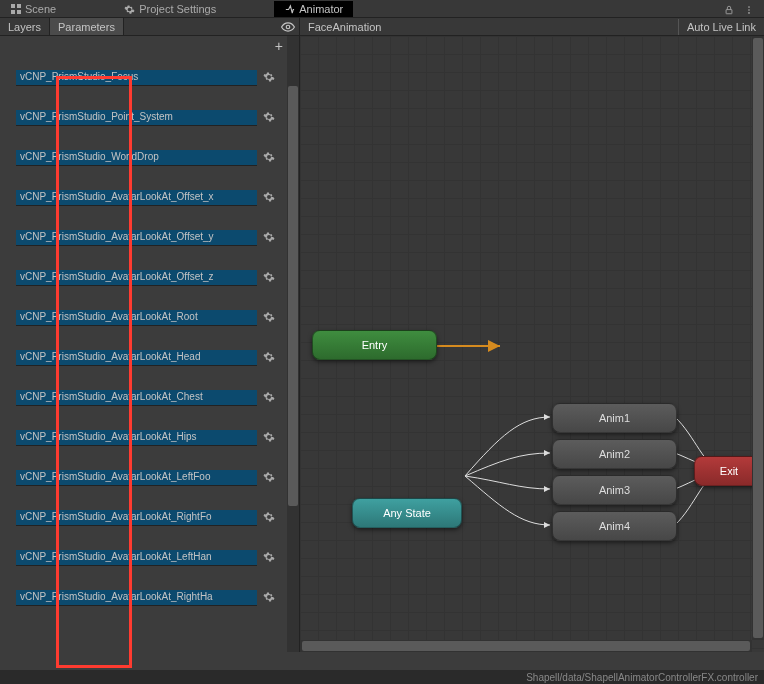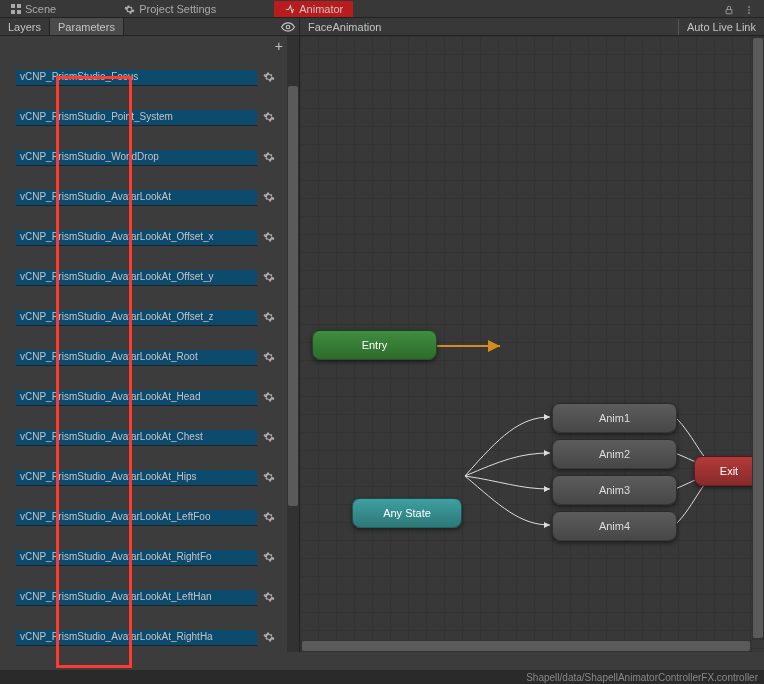--- a/index.html
+++ b/index.html
@@ -1,20 +1,20 @@
 <!DOCTYPE html>
 <html><head>
 <meta charset="utf-8">
 <style>
 * { margin: 0; padding: 0; box-sizing: border-box; font-family: Arial, sans-serif; }
 body { width: 764px; height: 684px; background: #3c3c3c; color: #c4c4c4; font-size: 11px; overflow: hidden; position: relative; }
 
 .tab-bar { height: 18px; background: #383838; display: flex; align-items: flex-end; border-bottom: 1px solid #222; gap: 48px; }
 .tab { padding: 2px 10px; display: flex; align-items: center; gap: 4px; cursor: pointer; color: #aaa; }
-.tab.active { background: #b91c1c; color: #c4c4c4; }
+.tab.active { background: #000000; color: #c4c4c4; }
 .tab-icon { width: 11px; height: 11px; display: inline-flex; align-items: center; justify-content: center; }
 .tab-bar-right { margin-left: auto; display: flex; gap: 6px; padding-right: 8px; }
 .icon-btn { width: 14px; height: 14px; display: flex; align-items: center; justify-content: center; cursor: pointer; }
 .sub-tab { padding: 2px 8px; border-right: 1px solid #222; color: #c4c4c4; display: flex; align-items: center; cursor: pointer; }
 .sub-tab.selected { background: #4b4b4b; }
 .sub-tab-right { margin-left: auto; display: flex; align-items: center; gap: 4px; padding-right: 4px; }
 
 .top-row { display: flex; height: 18px; }
 .left-header { width: 300px; background: #383838; border-bottom: 1px solid #222; border-right: 1px solid #222; display: flex; }
 .right-header { flex: 1; background: #383838; border-bottom: 1px solid #222; display: flex; align-items: center; }
@@ -139,26 +139,20 @@
               <path d="M12 8a4 4 0 100 8 4 4 0 000-8zm9 4a7 7 0 01-.1 1.2l2.1 1.6-2 3.4-2.5-1a7 7 0 01-2 1.2l-.4 2.6h-4l-.4-2.6a7 7 0 01-2-1.2l-2.5 1-2-3.4 2.1-1.6A7 7 0 013 12a7 7 0 01.1-1.2L1 9.2l2-3.4 2.5 1a7 7 0 012-1.2L7.9 3h4l.4 2.6a7 7 0 012 1.2l2.5-1 2 3.4-2.1 1.6c.1.4.1.8.1 1.2z"></path>
             </svg></div>
         </div>
         <div class="param-row">
           <div class="field">vCNP_PrismStudio_WorldDrop</div>
           <div class="gear"><svg width="12" height="12" viewBox="0 0 24 24" fill="#aaa">
               <path d="M12 8a4 4 0 100 8 4 4 0 000-8zm9 4a7 7 0 01-.1 1.2l2.1 1.6-2 3.4-2.5-1a7 7 0 01-2 1.2l-.4 2.6h-4l-.4-2.6a7 7 0 01-2-1.2l-2.5 1-2-3.4 2.1-1.6A7 7 0 013 12a7 7 0 01.1-1.2L1 9.2l2-3.4 2.5 1a7 7 0 012-1.2L7.9 3h4l.4 2.6a7 7 0 012 1.2l2.5-1 2 3.4-2.1 1.6c.1.4.1.8.1 1.2z"></path>
             </svg></div>
         </div>
         <div class="param-row">
-          <div class="field">vCNP_PrismStudio_AvatarLookAt</div>
-          <div class="gear"><svg width="12" height="12" viewBox="0 0 24 24" fill="#aaa">
-              <path d="M12 8a4 4 0 100 8 4 4 0 000-8zm9 4a7 7 0 01-.1 1.2l2.1 1.6-2 3.4-2.5-1a7 7 0 01-2 1.2l-.4 2.6h-4l-.4-2.6a7 7 0 01-2-1.2l-2.5 1-2-3.4 2.1-1.6A7 7 0 013 12a7 7 0 01.1-1.2L1 9.2l2-3.4 2.5 1a7 7 0 012-1.2L7.9 3h4l.4 2.6a7 7 0 012 1.2l2.5-1 2 3.4-2.1 1.6c.1.4.1.8.1 1.2z"></path>
-            </svg></div>
-        </div>
-        <div class="param-row">
           <div class="field">vCNP_PrismStudio_AvatarLookAt_Offset_x</div>
           <div class="gear"><svg width="12" height="12" viewBox="0 0 24 24" fill="#aaa">
               <path d="M12 8a4 4 0 100 8 4 4 0 000-8zm9 4a7 7 0 01-.1 1.2l2.1 1.6-2 3.4-2.5-1a7 7 0 01-2 1.2l-.4 2.6h-4l-.4-2.6a7 7 0 01-2-1.2l-2.5 1-2-3.4 2.1-1.6A7 7 0 013 12a7 7 0 01.1-1.2L1 9.2l2-3.4 2.5 1a7 7 0 012-1.2L7.9 3h4l.4 2.6a7 7 0 012 1.2l2.5-1 2 3.4-2.1 1.6c.1.4.1.8.1 1.2z"></path>
             </svg></div>
         </div>
         <div class="param-row">
           <div class="field">vCNP_PrismStudio_AvatarLookAt_Offset_y</div>
           <div class="gear"><svg width="12" height="12" viewBox="0 0 24 24" fill="#aaa">
               <path d="M12 8a4 4 0 100 8 4 4 0 000-8zm9 4a7 7 0 01-.1 1.2l2.1 1.6-2 3.4-2.5-1a7 7 0 01-2 1.2l-.4 2.6h-4l-.4-2.6a7 7 0 01-2-1.2l-2.5 1-2-3.4 2.1-1.6A7 7 0 013 12a7 7 0 01.1-1.2L1 9.2l2-3.4 2.5 1a7 7 0 012-1.2L7.9 3h4l.4 2.6a7 7 0 012 1.2l2.5-1 2 3.4-2.1 1.6c.1.4.1.8.1 1.2z"></path>
             </svg></div>

